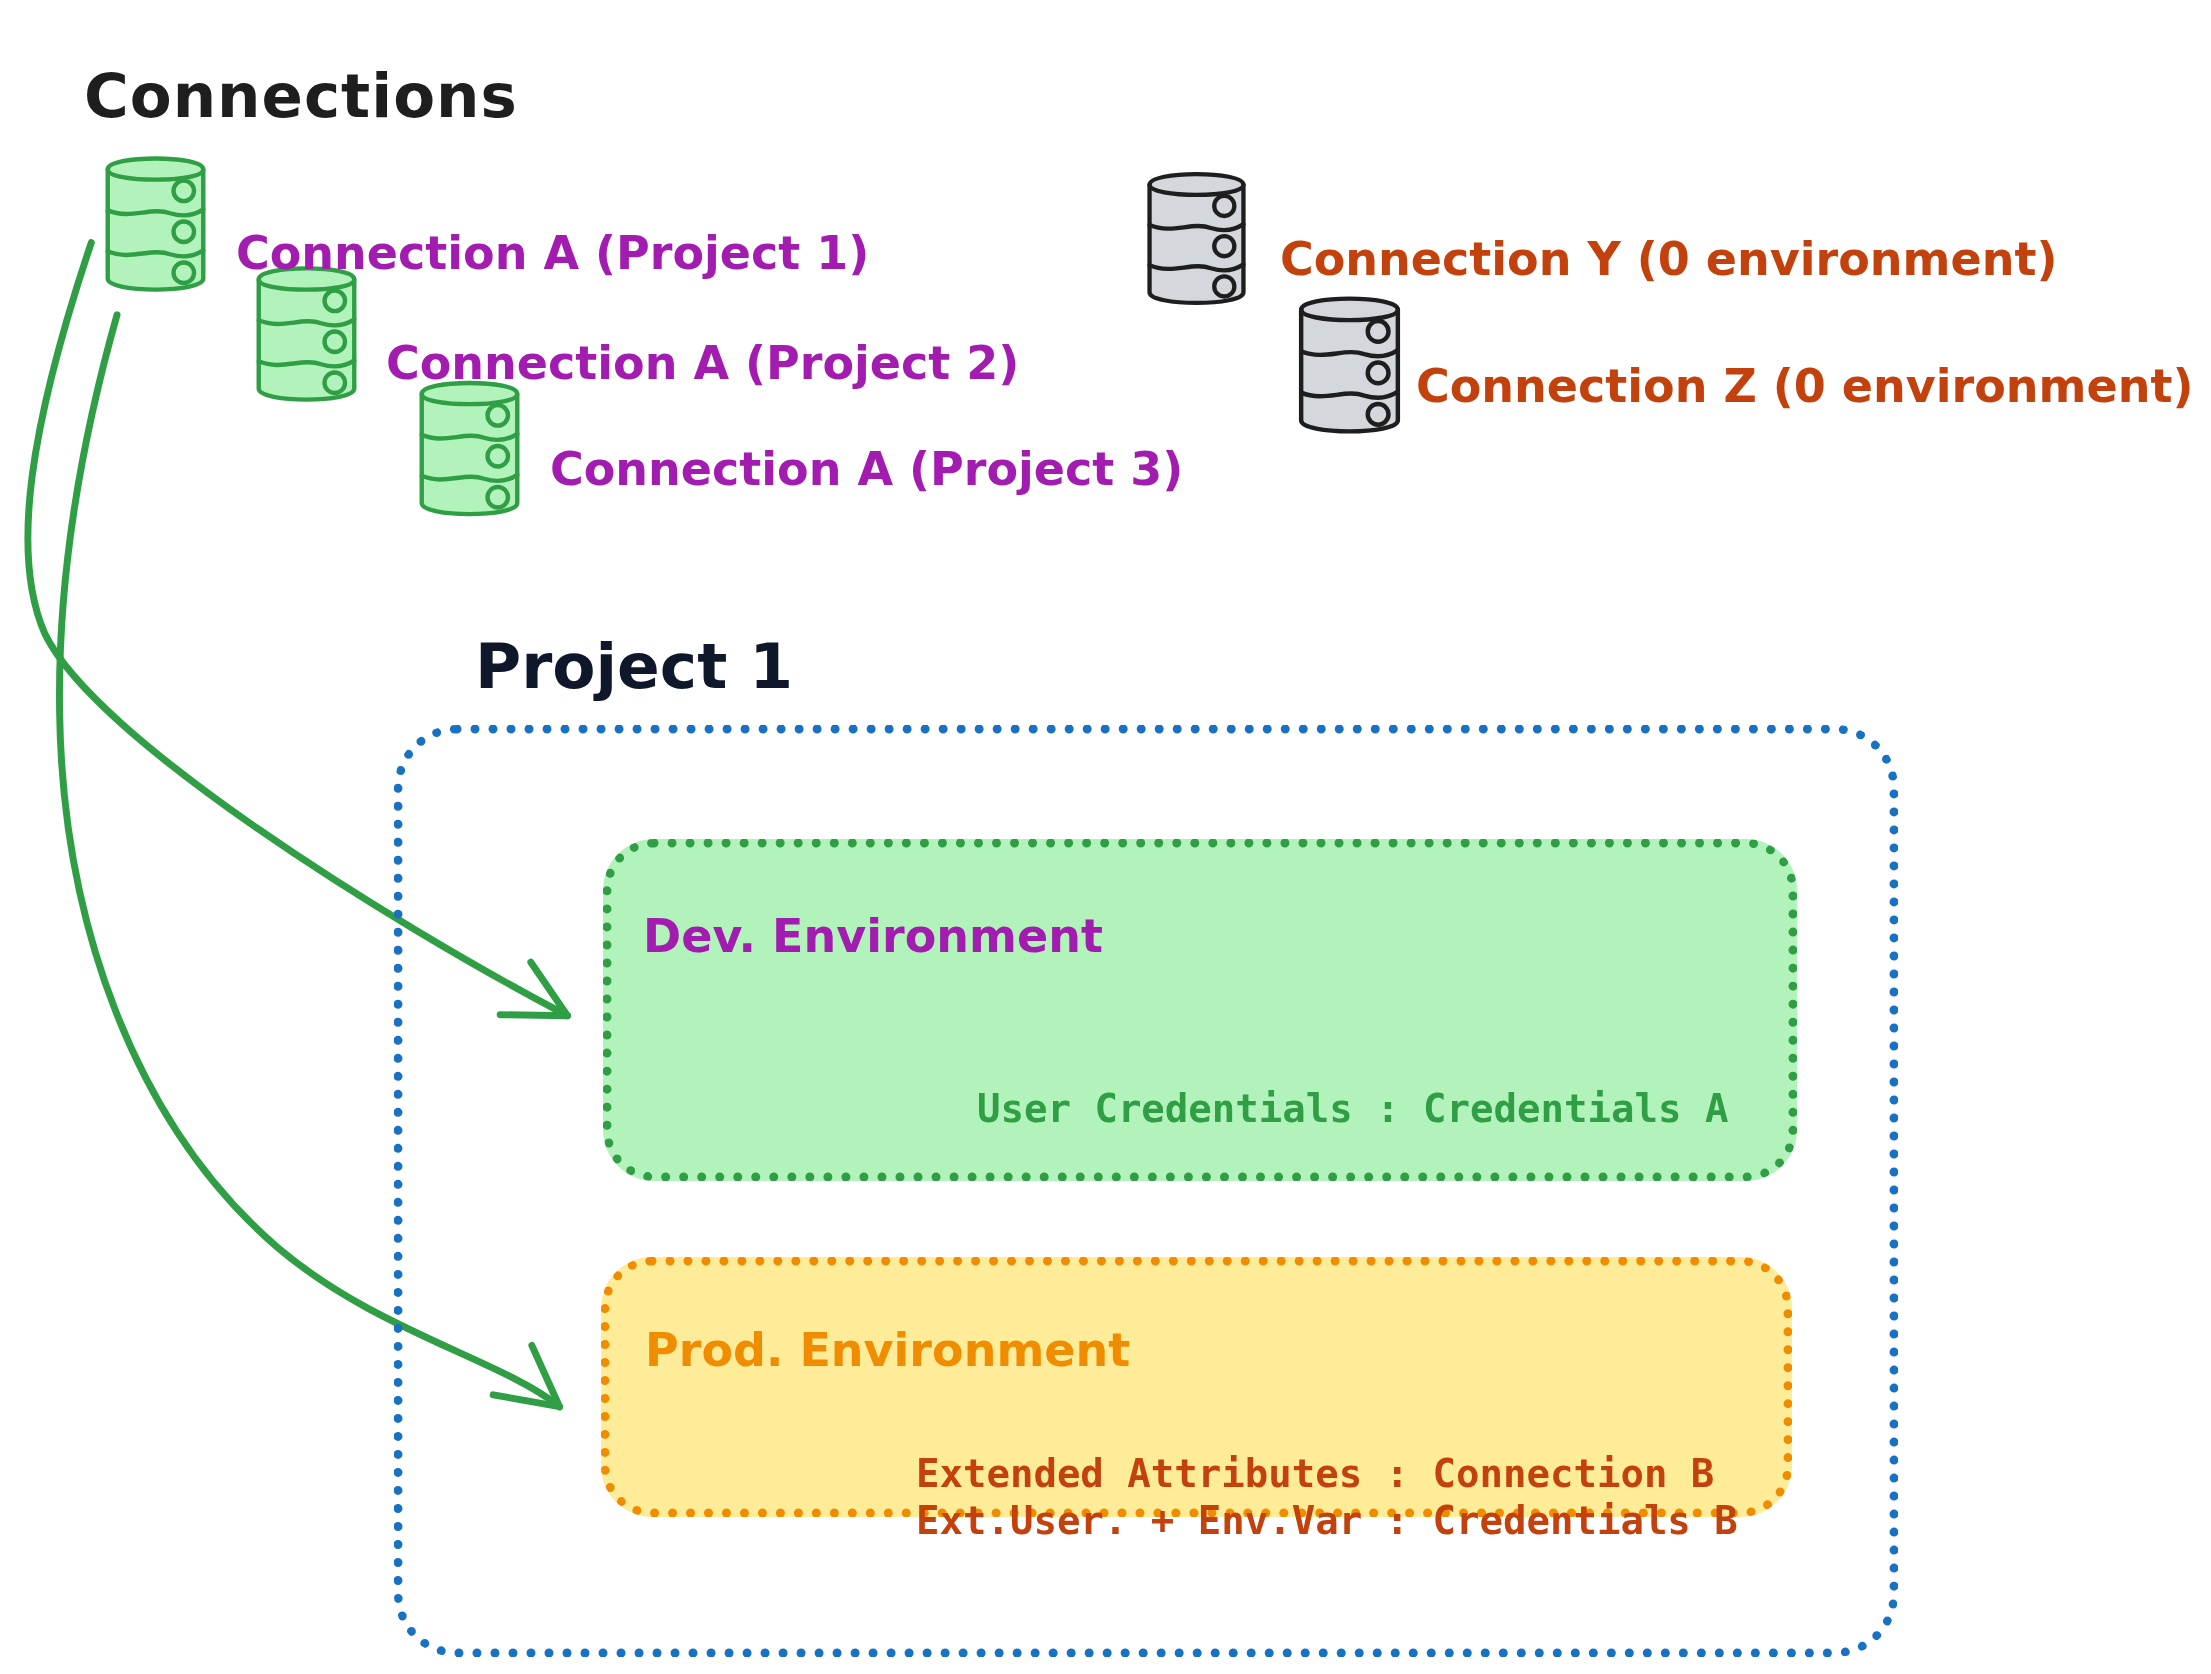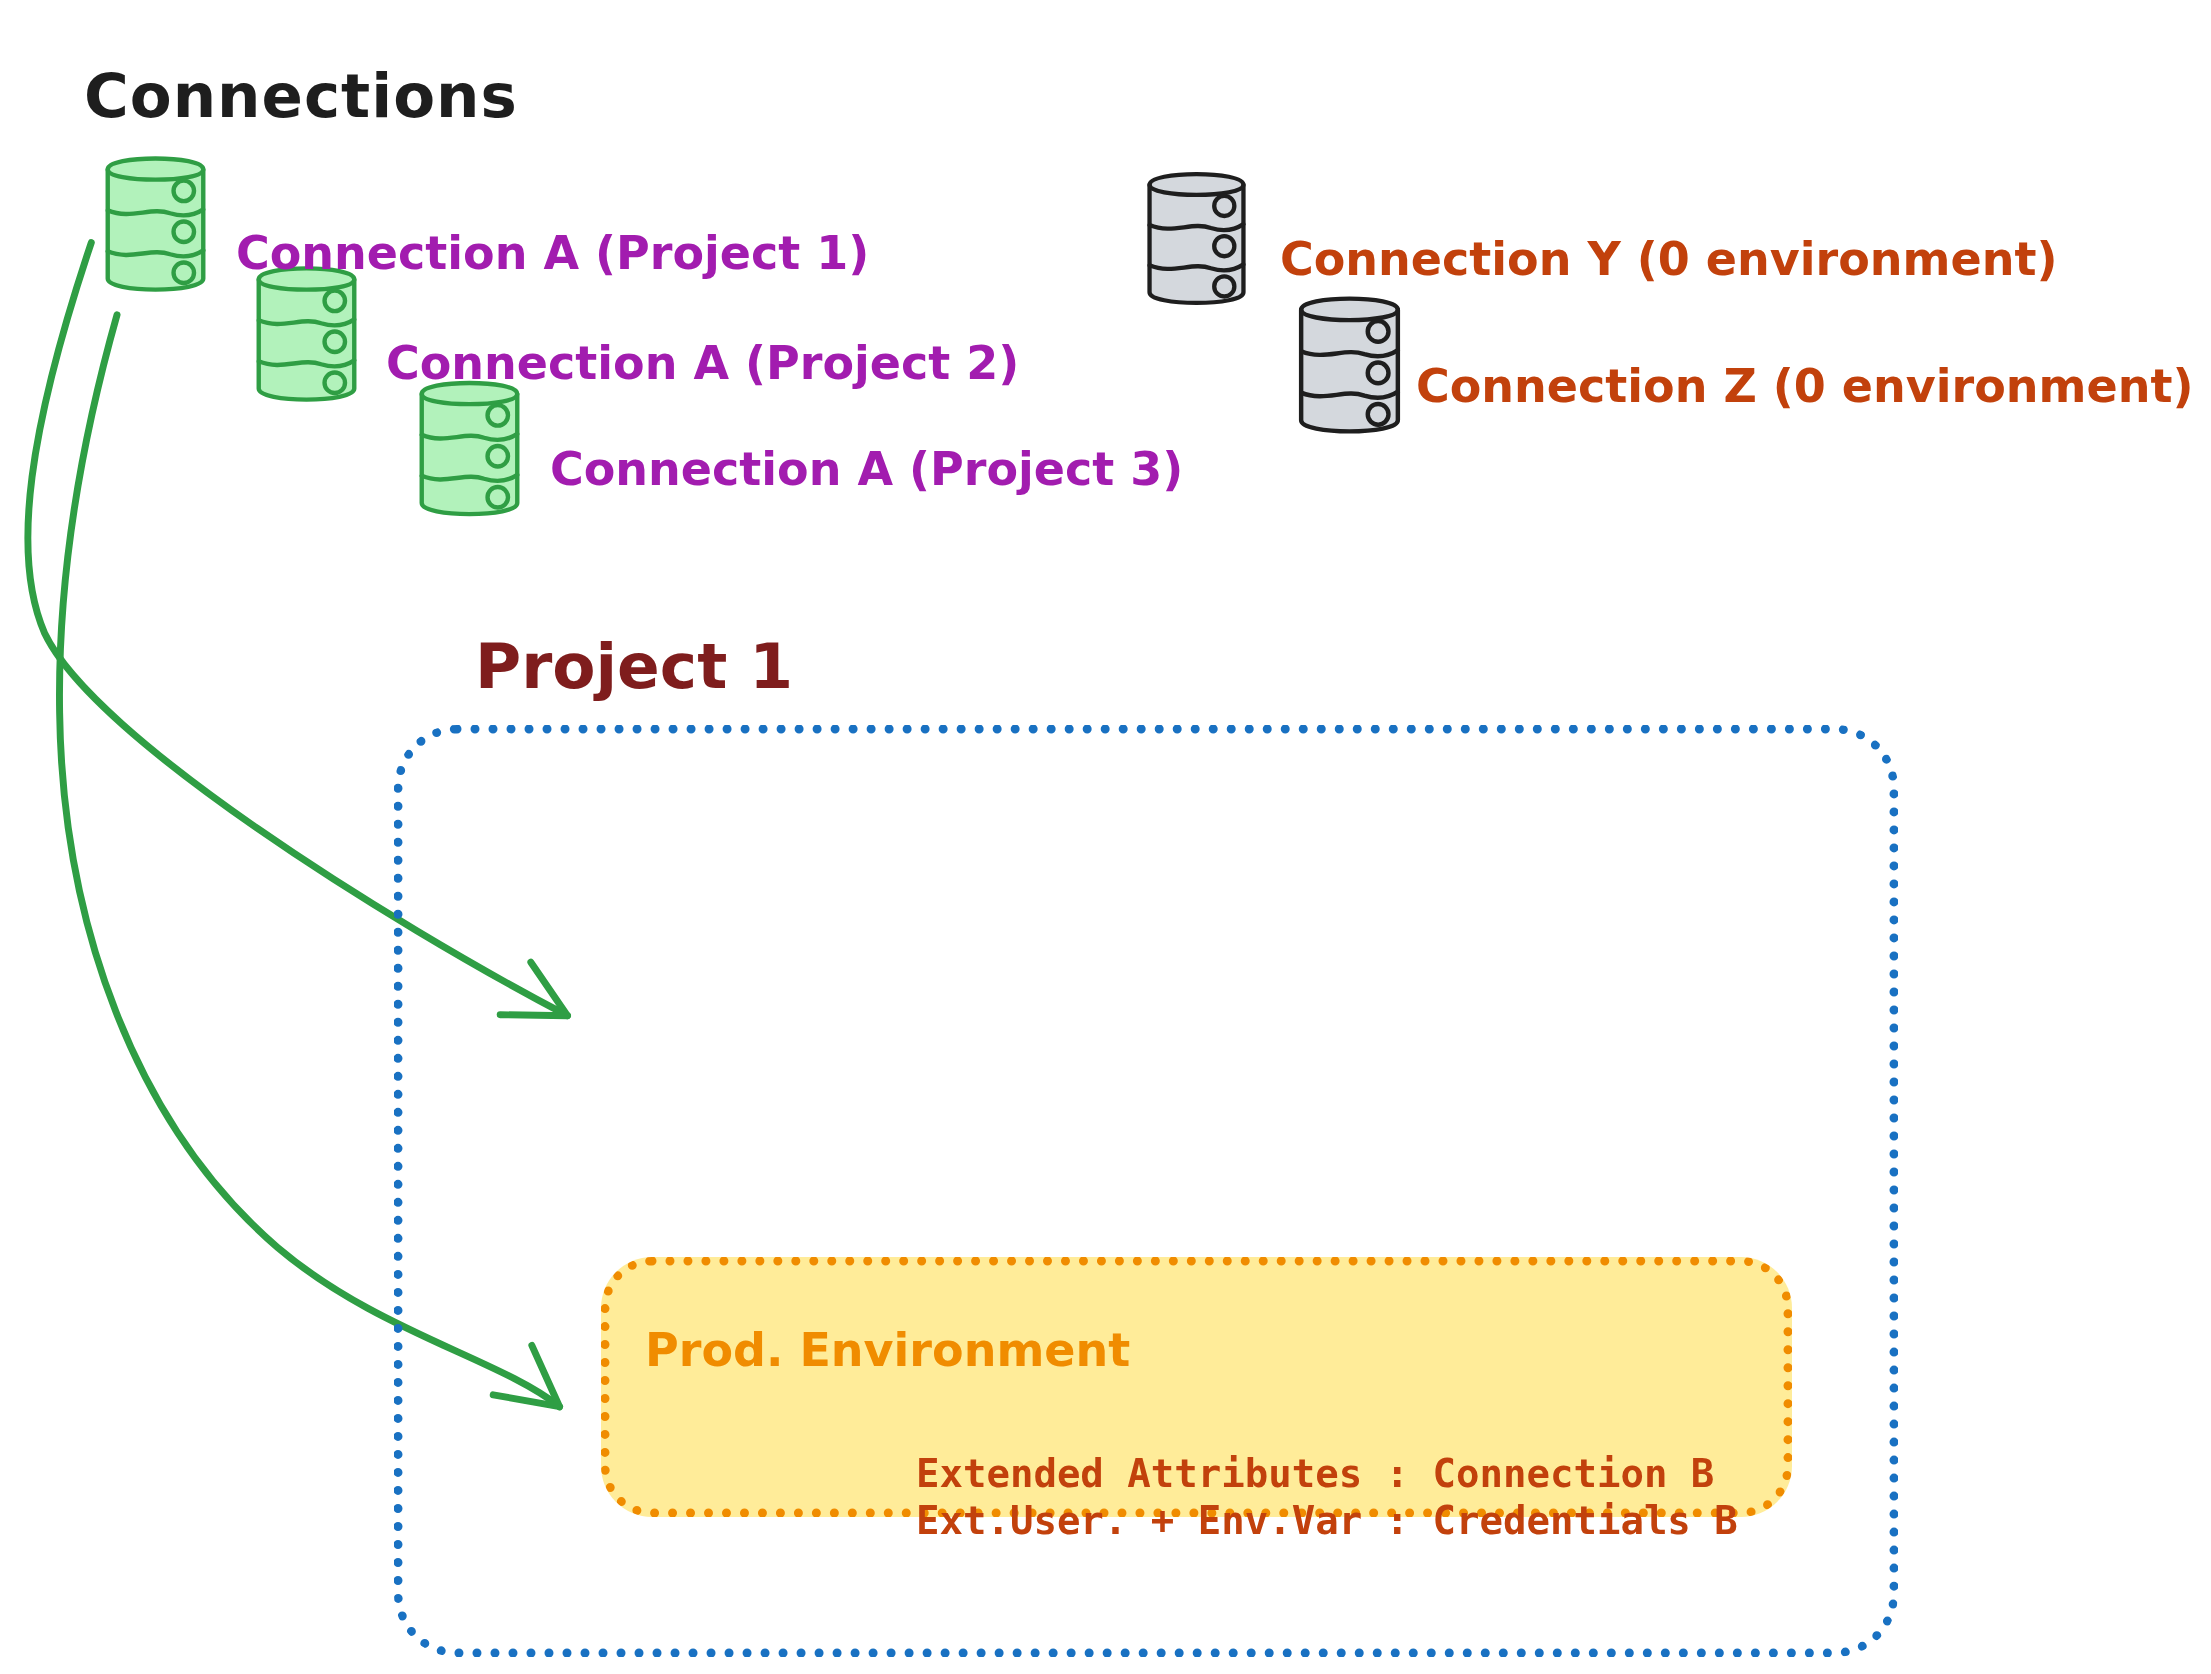--- a/index.html
+++ b/index.html
@@ -6,21 +6,21 @@
   .canvas{
     position:relative;width:2212px;height:1674px;background:#ffffff;
     overflow:hidden;font-family:"DejaVu Sans", sans-serif;color:#1e1e1e;
   }
   .abs{position:absolute;}
   .hand{font-family:"DejaVu Sans", sans-serif;font-weight:700;line-height:1.08;white-space:nowrap;margin-top:35px;}
   .mono{font-family:"DejaVu Sans Mono", monospace;font-weight:700;white-space:nowrap;}
   .page-title{left:84px;top:28px;font-size:61px;letter-spacing:1px;color:#1e1e1e;}
   .green-text{color:#a21caf;}
   .ink-text{color:#c2410c;}
-  .blue-text{color:#7f1d1d;}
+  .blue-text{color:#0f172a;}
   .orange-text{color:#f08c00;}
   .conn-label{font-size:46px;}
   .conn-label-gray{font-size:46px;}
   .project-title{left:475px;top:598px;font-size:63px;}
   .project-box{
     left:394px;top:725px;width:1504px;height:932px;box-sizing:border-box;
     border:9px dotted #1971c2;border-radius:63px;background:transparent;
   }
   .env-box{position:absolute;box-sizing:border-box;border-radius:51px;}
   .dev-box{
@@ -114,20 +114,26 @@
   <div class="abs hand conn-label green-text" style="left:236px;top:194px;">Connection A (Project 1)</div>
   <div class="abs hand conn-label green-text" style="left:386px;top:304px;">Connection A (Project 2)</div>
   <div class="abs hand conn-label green-text" style="left:550px;top:410px;">Connection A (Project 3)</div>
   <div class="abs hand conn-label-gray ink-text" style="left:1280px;top:200px;">Connection Y (0 environment)</div>
   <div class="abs hand conn-label-gray ink-text" style="left:1416px;top:327px;">Connection Z (0 environment)</div>
 
   <div class="abs hand project-title blue-text">Project 1</div>
 
   <div class="abs project-box">
 
+    <div class="env-box dev-box">
+      <div class="env-heading dev-heading hand green-text">Dev. Environment</div>
+      <div class="env-lines dev-lines mono">
+        <div>User Credentials : Credentials A</div>
+      </div>
+    </div>
 
     <div class="env-box prod-box">
       <div class="env-heading prod-heading hand orange-text">Prod. Environment</div>
       <div class="env-lines prod-lines mono">
         <div>Extended Attributes : Connection B</div>
         <div>Ext.User. + Env.Var : Credentials B</div>
       </div>
     </div>
 
   </div>

